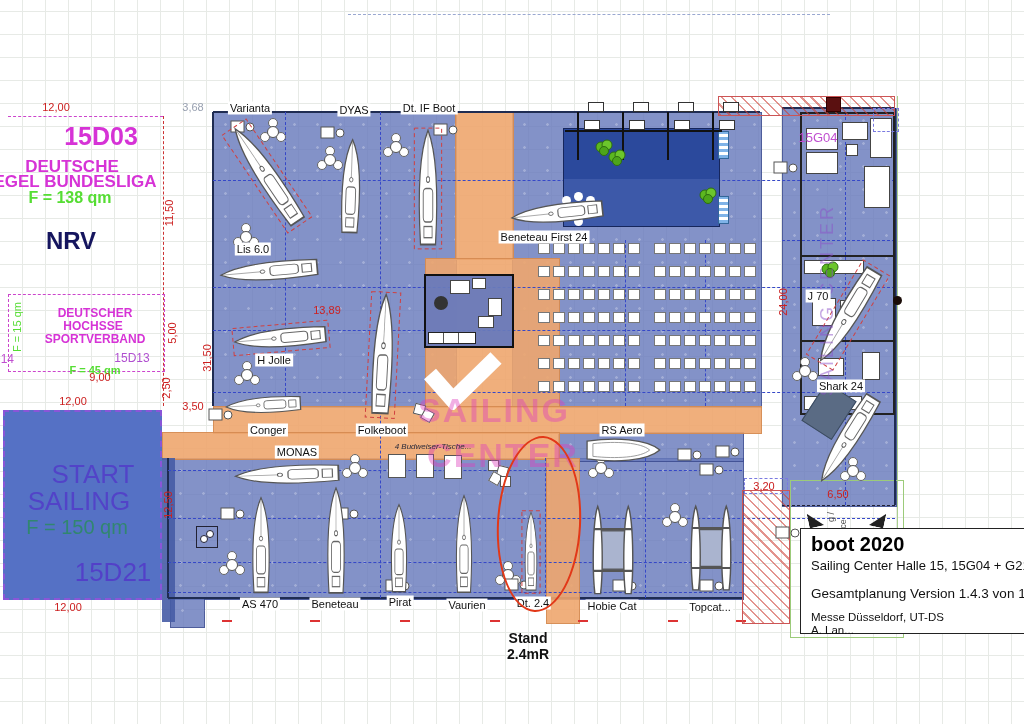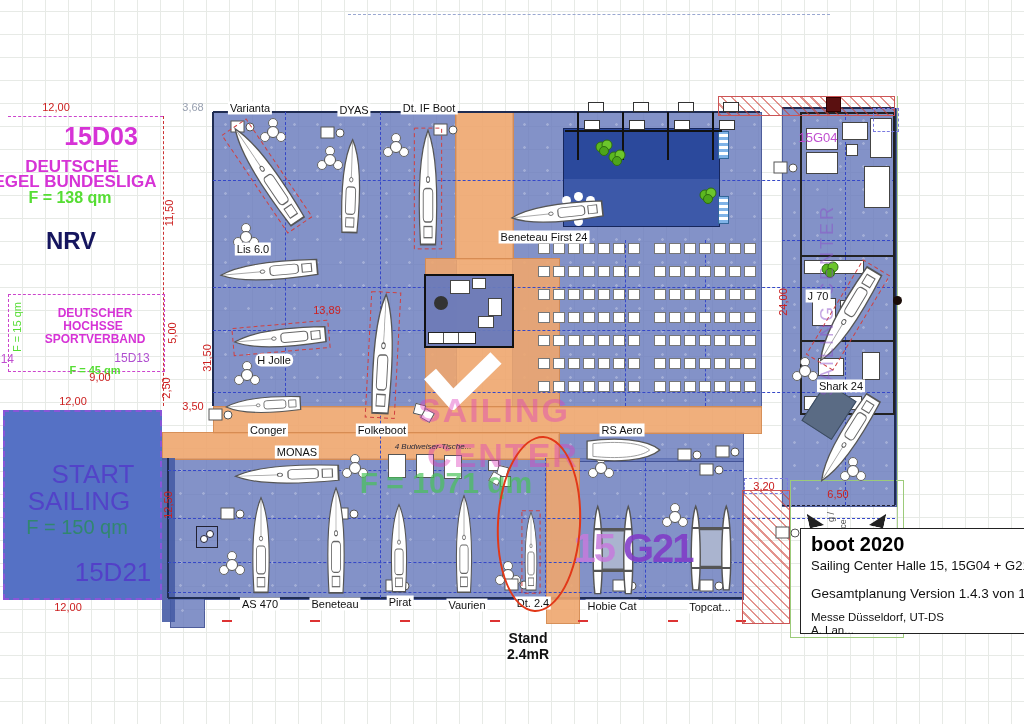--- a/index.html
+++ b/index.html
@@ -94,25 +94,21 @@
   <div class="bigtxt mag" style="left:95px;top:313px;font-size:12px;font-weight:600;z-index:14;">DEUTSCHER</div>
   <div class="bigtxt mag" style="left:93px;top:326px;font-size:12px;font-weight:600;z-index:14;">HOCHSSE</div>
   <div class="bigtxt mag" style="left:95px;top:339px;font-size:12px;font-weight:600;z-index:14;">SPORTVERBAND</div>
   <div class="bigtxt" style="left:95px;top:350px;font-size:11px;color:#55dd33;font-weight:600;z-index:14;margin-top:20px;">F = 45 qm</div>
   <div class="bigtxt" style="left:132px;top:358px;font-size:12px;color:#b04fd0;z-index:14;">15D13</div>
   <div class="bigtxt" style="left:17px;top:327px;font-size:11px;color:#55dd33;transform:translate(-50%,-50%) rotate(-90deg);z-index:14;">F = 15 qm</div>
   <div class="abs" style="left:-8px;top:352px;font-size:12px;color:#c04fd0;z-index:14;">D14</div>
 
   <div class="bigtxt" style="left:494px;top:410px;font-size:34px;font-weight:600;letter-spacing:2px;color:rgba(222,62,188,.42);">SAILING</div>
   <div class="bigtxt" style="left:503px;top:455px;font-size:34px;font-weight:600;letter-spacing:2px;color:rgba(222,62,188,.42);">CENTER</div>
-  <div class="bigtxt" style="left:446px;top:483px;font-size:30px;font-weight:600;color:rgba(70,195,85,.68);">F = 1071 qm</div>
   <div class="bigtxt" style="left:433px;top:446px;font-size:8px;font-style:italic;color:#2a2a3a;z-index:36;">4 Budweiser-Tische...</div>
-  <div class="bigtxt" style="left:633px;top:548px;font-size:40px;font-weight:bold;letter-spacing:-2px;z-index:36;">
-    <span style="color:rgba(198,122,220,.85);">15 </span><span style="color:rgba(128,58,198,.88);">G21</span>
-  </div>
   <div class="bigtxt" style="left:818px;top:137px;font-size:13px;color:#c04fd0;z-index:36;">15G04</div>
   <div class="bigtxt" style="left:827px;top:300px;font-size:18px;letter-spacing:3px;color:rgba(140,80,200,.5);transform:translate(-50%,-50%) rotate(-90deg);z-index:36;">SAILING CENTER</div>
 
   <div class="abs" style="left:497px;top:436px;width:80px;height:172px;border:2.5px solid #e23818;border-radius:50%;transform:rotate(3deg);z-index:50;"></div>
 
   <div class="abs" style="left:528px;top:630px;transform:translateX(-50%);text-align:center;z-index:55;">
     <div style="font-size:14px;font-weight:bold;color:#111;">Stand</div>
     <div style="font-size:14px;font-weight:bold;color:#111;">2.4mR</div>
   </div>
 
@@ -598,21 +594,21 @@
     <div style="position: absolute; left: 500px; top: 476px; width: 9px; height: 9px; background: rgb(255, 255, 255); border: 1px solid rgb(85, 85, 85); transform: rotate(0deg); z-index: 21;"></div>
     <div style="position: absolute; left: 414px; top: 404px; width: 9px; height: 9px; background: rgb(255, 255, 255); border: 1px solid rgb(85, 85, 85); transform: rotate(15deg); z-index: 21;"></div>
     <div style="position: absolute; left: 422px; top: 410px; width: 9px; height: 9px; background: rgb(255, 255, 255); border: 1px solid rgb(85, 85, 85); transform: rotate(30deg); z-index: 21;"></div>
     <div style="position: absolute; left: 388px; top: 454px; width: 16px; height: 22px; background: rgb(255, 255, 255); border: 1px solid rgb(85, 85, 85); z-index: 21;"></div>
     <div style="position: absolute; left: 416px; top: 454px; width: 16px; height: 22px; background: rgb(255, 255, 255); border: 1px solid rgb(85, 85, 85); z-index: 21;"></div>
     <div style="position: absolute; left: 444px; top: 455px; width: 16px; height: 22px; background: rgb(255, 255, 255); border: 1px solid rgb(85, 85, 85); z-index: 21;"></div>
     <div class="lab" style="left: 250px; top: 108px;">Varianta</div>
     <div class="lab" style="left: 354px; top: 110px;">DYAS</div>
     <div class="lab" style="left: 429px; top: 108px;">Dt. IF Boot</div>
     <div class="lab" style="left: 253px; top: 249px;">Lis 6.0</div>
-    <div class="lab" style="left: 274px; top: 360px; border-radius: 6px;">H Jolle</div>
+    <div class="lab" style="left: 274px; top: 360px;">H Jolle</div>
     <div class="lab" style="left: 268px; top: 430px;">Conger</div>
     <div class="lab" style="left: 382px; top: 430px;">Folkeboot</div>
     <div class="lab" style="left: 297px; top: 452px;">MONAS</div>
     <div class="lab" style="left: 544px; top: 237px;">Beneteau First 24</div>
     <div class="lab" style="left: 622px; top: 430px;">RS Aero</div>
     <div class="lab" style="left: 818px; top: 296px;">J 70</div>
     <div class="lab" style="left: 841px; top: 386px;">Shark 24</div>
     <div class="lab" style="left: 260px; top: 604px;">AS 470</div>
     <div class="lab" style="left: 335px; top: 604px;">Beneteau</div>
     <div class="lab" style="left: 400px; top: 602px;">Pirat</div>

